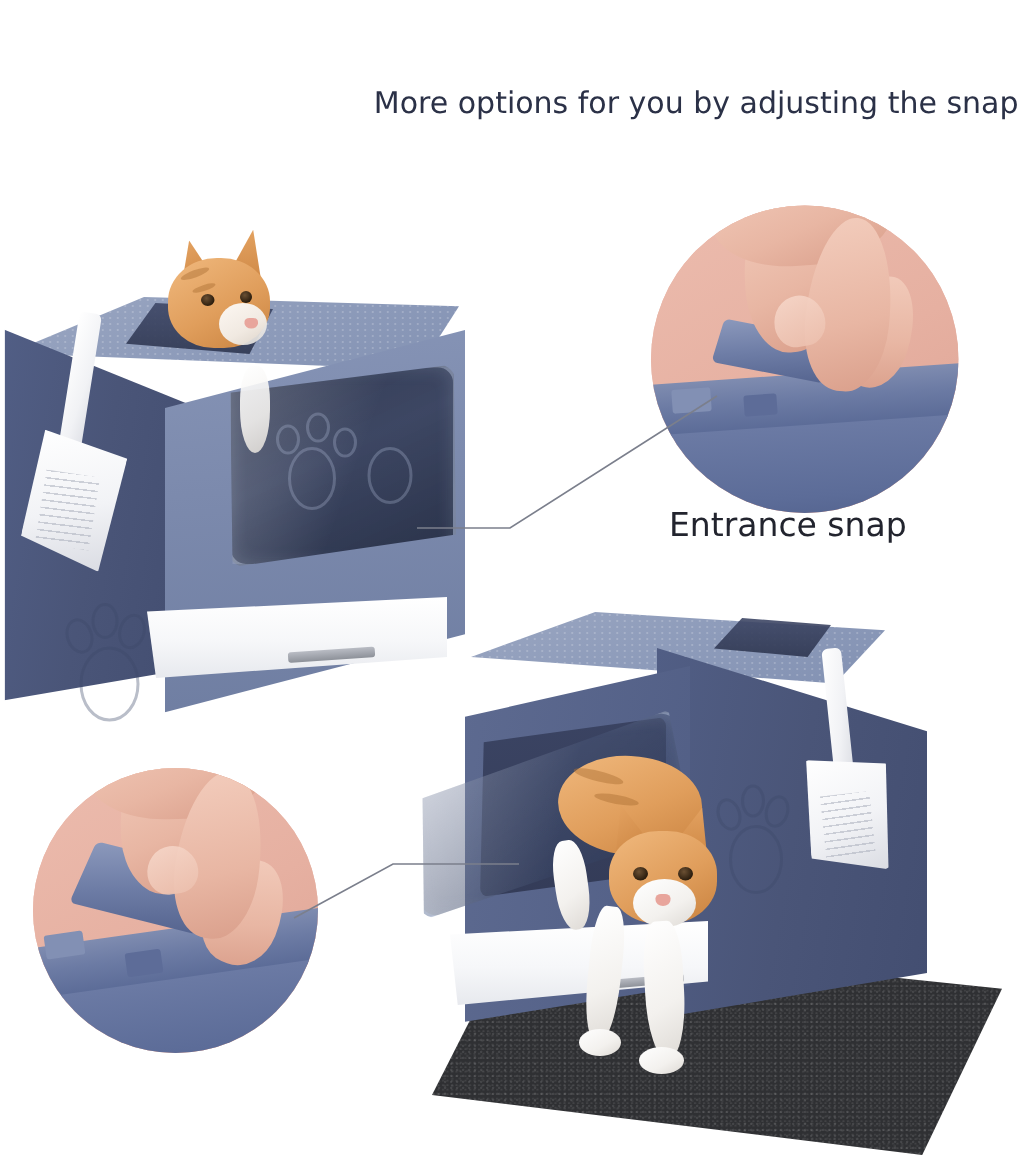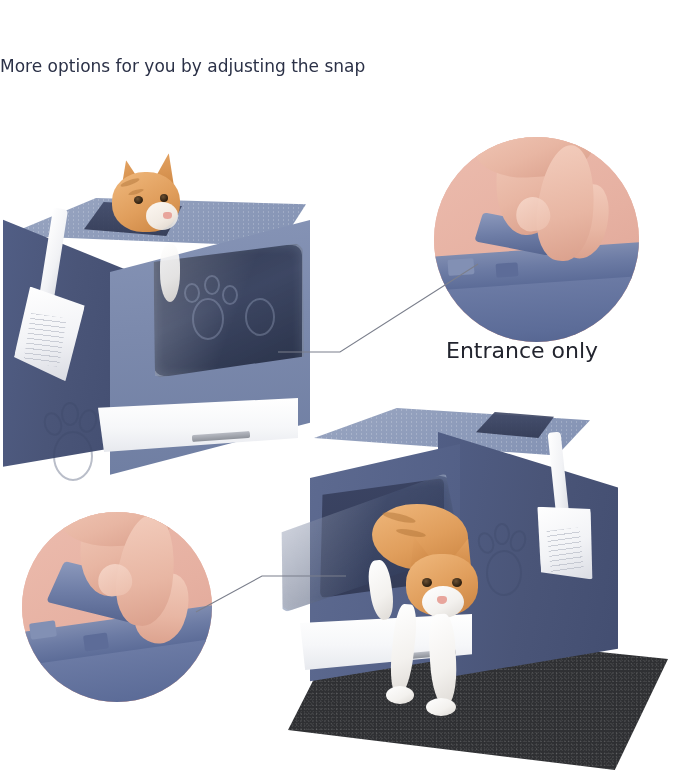--- a/index.html
+++ b/index.html
@@ -23,22 +23,22 @@
     font-size: 40px;
     font-weight: 800;
     letter-spacing: -0.5px;
     color: #303a5e;
     font-family: "DejaVu Sans", sans-serif;
     text-shadow: 0 0 2px #e8eaf1, 1px 1px 0 #eef0f5;
     white-space: nowrap;
   }
   .subtitle {
     position: absolute; top: 56px; left: 0; width: 679px;
-    text-align: left;
-    font-size: 17px;
+    text-align: right;
+    font-size: 20px;
     font-weight: 400;
     color: #2b3147;
     font-family: "DejaVu Sans", sans-serif;
     white-space: nowrap;
   }
 
   
   .connector { position: absolute; overflow: visible; }
   .conn-path { fill: none; stroke: #7b7f8c; stroke-width: 1.1; }
 
@@ -277,21 +277,21 @@
 
     <div class="ci-tab" style="left:44px; top:82px; width:76px; height:30px; transform: rotate(11deg) skewX(-6deg);"></div>
 
     <div class="finger" style="left:62px; top:-6px; width:56px; height:104px; transform: rotate(-6deg);"></div>
     <div class="finger" style="left:104px; top:8px; width:56px; height:116px; transform: rotate(6deg); z-index:2;"></div>
     <div class="nail" style="left:82px; top:60px; width:34px; height:34px; transform: rotate(-10deg); z-index:3;"></div>
     <div class="finger" style="left:128px; top:46px; width:46px; height:76px; transform: rotate(18deg); z-index:1;"></div>
     <div class="finger" style="left:40px; top:-30px; width:120px; height:70px; transform: rotate(-4deg); border-radius:45%;"></div>
   </div>
 
-  <div class="callout-label" id="label-entrance">Entrance only</div>
+  <div class="callout-label" id="label-entrance">Entrance snap</div>
 
   <svg class="connector" style="left:278px; top:252px; width:210px; height:110px;" viewBox="0 0 210 110">
     <path class="conn-path" d="M 0 100 L 62 100 L 200 12"></path>
   </svg>
 
   <div class="box-scene" style="left:280px; top:408px; width:399px; height:364px;">
 
     <div class="mat" style="left:8px; top:208px; width:380px; height:154px;
                 clip-path: polygon(14% 6%, 100% 28%, 86% 100%, 0% 74%);"></div>
 

